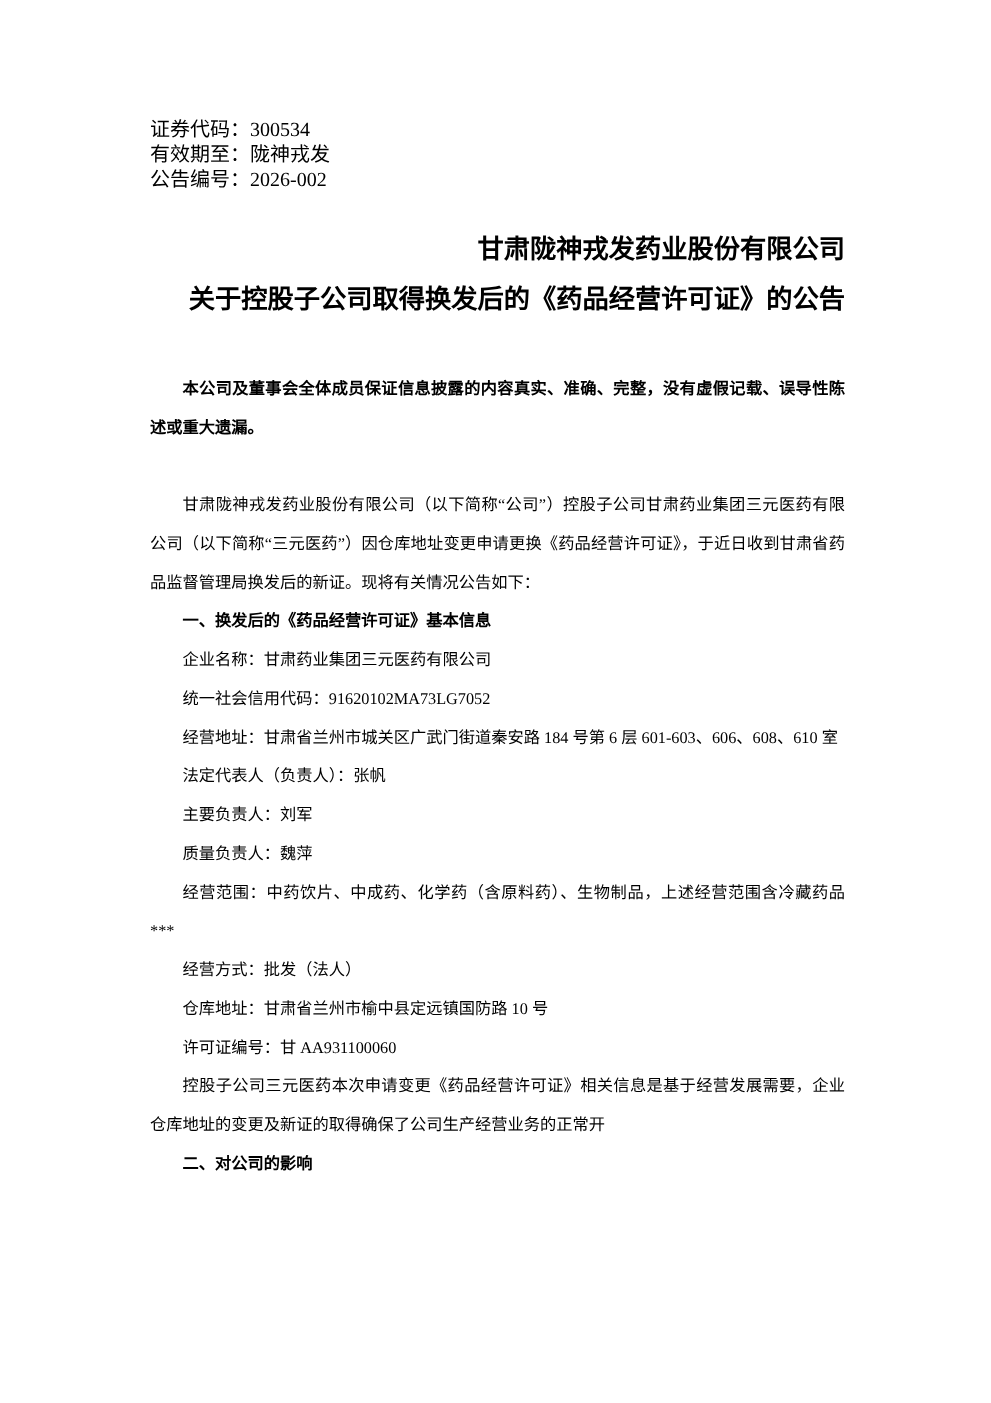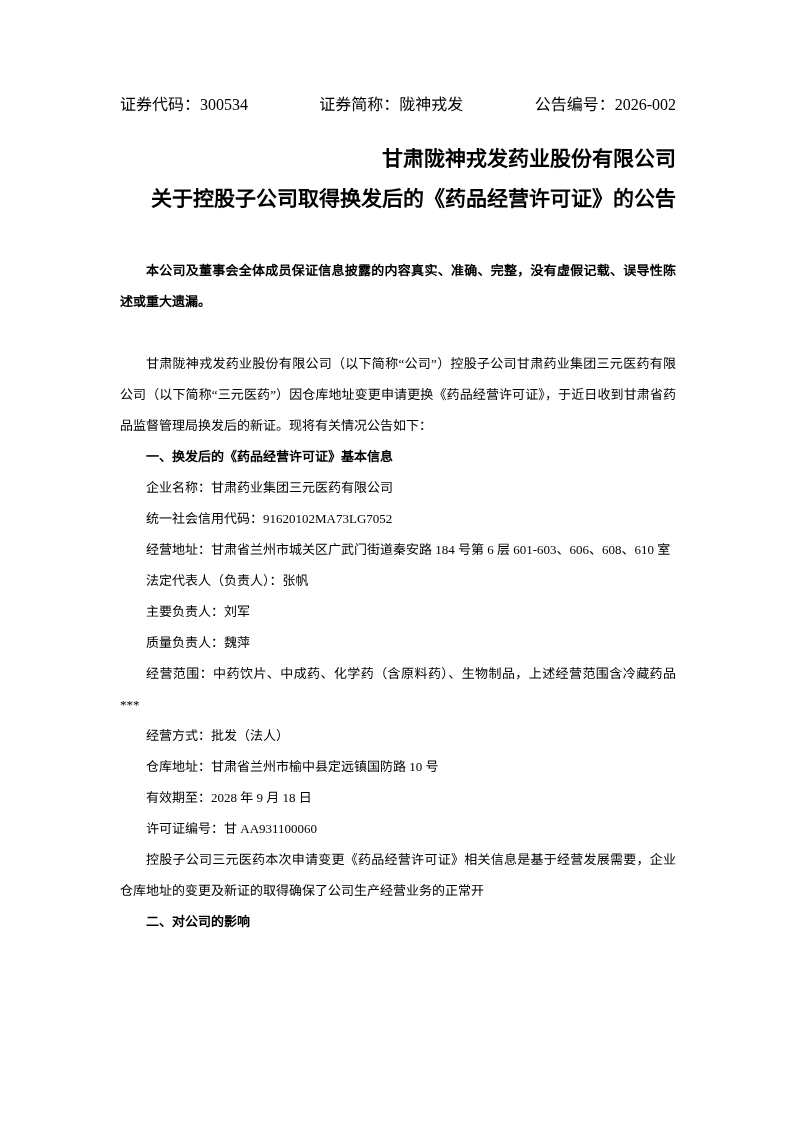--- a/index.html
+++ b/index.html
@@ -18,20 +18,21 @@
     overflow: hidden;
     box-sizing: border-box;
     padding: 95px 117px 0 120px;
   }
   .doc-header {
     display: flex;
     justify-content: space-between;
     align-items: baseline;
     font-size: 16px;
     line-height: 20px;
+    flex-direction: column;
   }
   .doc-title {
     text-align: right;
     font-weight: bold;
     font-size: 21px;
     line-height: 27px;
     margin: 0;
   }
   .doc-title.line1 { margin-top: 31px; }
   .doc-title.line2 { margin-top: 13px; }
@@ -46,21 +47,21 @@
   .disclaimer { margin-top: 42px; }
   .intro { margin-top: 31px; }
 </style>
 </head>
 <body>
 
 <div class="page">
 
   <div class="doc-header">
     <span>证券代码：300534</span>
-    <span>证券简称：陇神戎发</span>
+    <span>有效期至：陇神戎发</span>
     <span>公告编号：2026-002</span>
   </div>
 
   <p class="doc-title line1">甘肃陇神戎发药业股份有限公司</p>
   <p class="doc-title line2">关于控股子公司取得换发后的《药品经营许可证》的公告</p>
 
   <p class="body-text indent bold disclaimer">本公司及董事会全体成员保证信息披露的内容真实、准确、完整，没有虚假记载、误导性陈述或重大遗漏。</p>
 
   <p class="body-text indent intro">甘肃陇神戎发药业股份有限公司（以下简称“公司”）控股子公司甘肃药业集团三元医药有限公司（以下简称“三元医药”）因仓库地址变更申请更换《药品经营许可证》，于近日收到甘肃省药品监督管理局换发后的新证。现将有关情况公告如下：</p>
 
@@ -68,19 +69,18 @@
 
   <p class="body-text indent">企业名称：甘肃药业集团三元医药有限公司</p>
   <p class="body-text indent">统一社会信用代码：91620102MA73LG7052</p>
   <p class="body-text indent">经营地址：甘肃省兰州市城关区广武门街道秦安路 184 号第 6 层 601-603、606、608、610 室</p>
   <p class="body-text indent">法定代表人（负责人）：张帆</p>
   <p class="body-text indent">主要负责人：刘军</p>
   <p class="body-text indent">质量负责人：魏萍</p>
   <p class="body-text indent">经营范围：中药饮片、中成药、化学药（含原料药）、生物制品，上述经营范围含冷藏药品***</p>
   <p class="body-text indent">经营方式：批发（法人）</p>
   <p class="body-text indent">仓库地址：甘肃省兰州市榆中县定远镇国防路 10 号</p>
-  <p class="body-text indent">有效期至：2028 年 9 月 18 日</p>
   <p class="body-text indent">许可证编号：甘 AA931100060</p>
 
   <p class="body-text indent">控股子公司三元医药本次申请变更《药品经营许可证》相关信息是基于经营发展需要，企业仓库地址的变更及新证的取得确保了公司生产经营业务的正常开</p>
   <p class="body-text indent bold">二、对公司的影响</p>
 
 </div>
 
 </body></html>

